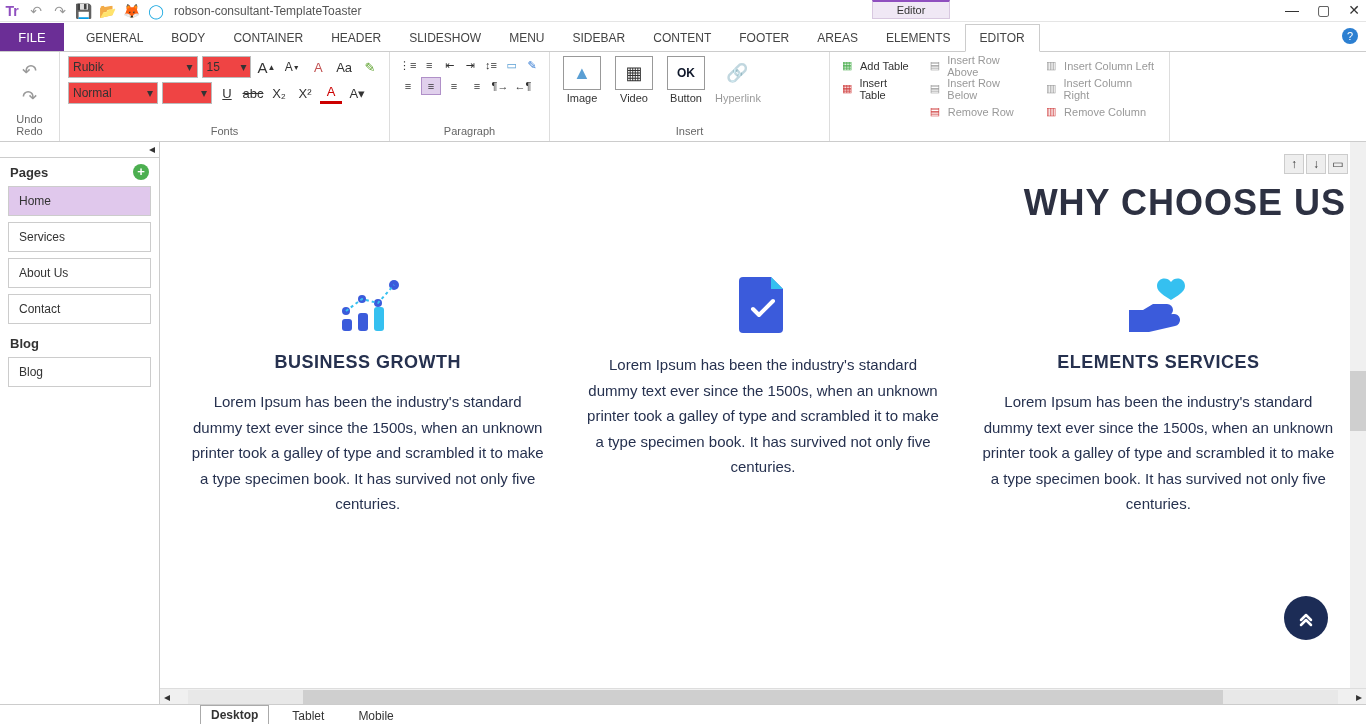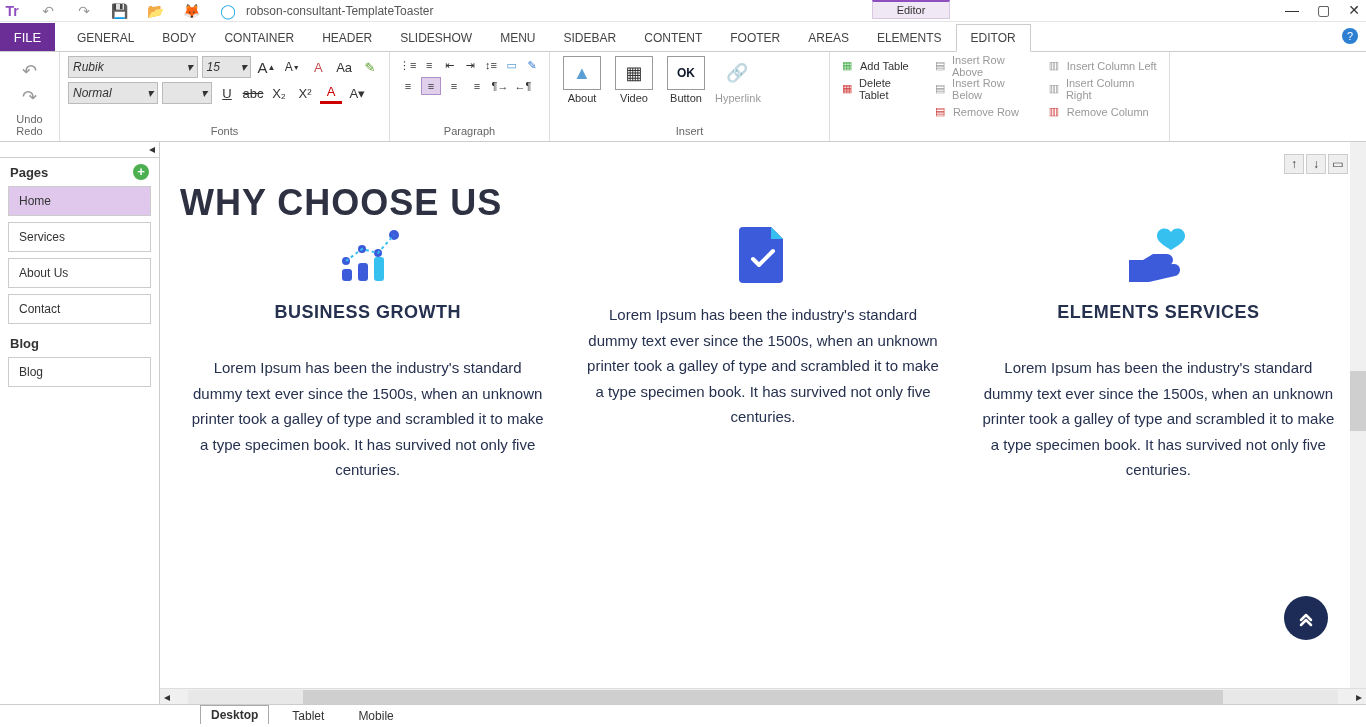--- a/index.html
+++ b/index.html
@@ -1,41 +1,41 @@
 <!DOCTYPE html>
 <html><head>
 <meta charset="utf-8">
 <style>
 *{box-sizing:border-box;margin:0;padding:0;font-family:"Segoe UI",Arial,sans-serif;}
 body{background:#fff;font-size:12px;color:#333;overflow:hidden;width:1366px;height:727px;}
 
 
 .titlebar{height:22px;display:flex;align-items:center;border-bottom:1px solid #e5e5e5;padding:0 4px;position:relative;}
-.titlebar .qat{display:flex;gap:20px;align-items:center;}
+.titlebar .qat{display:flex;gap:8px;align-items:center;}
 .qat-icn{width:16px;height:16px;display:flex;align-items:center;justify-content:center;font-size:14px;}
 .title-text{margin-left:10px;color:#555;font-size:12px;}
 .editor-badge{position:absolute;left:872px;top:0;background:#f0e8f5;border:1px solid #d8c8e0;border-top:2px solid #8f4fbf;width:78px;height:19px;text-align:center;font-size:11px;line-height:17px;}
 .winctrl{position:absolute;right:6px;top:2px;display:flex;gap:18px;font-size:14px;}
 
 
 .ribbon-tabs{height:30px;display:flex;align-items:flex-end;border-bottom:1px solid #ccc;padding-left:0;position:relative;}
-.file-tab{background:#6b2e96;color:#fff;width:55px;height:28px;display:flex;align-items:center;justify-content:center;font-size:13px;margin-right:8px;}
+.file-tab{background:#6b2e96;color:#fff;width:64px;height:28px;display:flex;align-items:center;justify-content:center;font-size:13px;margin-right:8px;}
 .rtab{padding:6px 14px;font-size:12px;color:#444;cursor:pointer;}
 .rtab.active{background:#fff;border:1px solid #ccc;border-bottom-color:#fff;position:relative;top:1px;}
 .help-icn{position:absolute;right:8px;top:6px;width:16px;height:16px;border-radius:50%;background:#2c7fd1;color:#fff;font-size:11px;text-align:center;line-height:16px;}
 
 
 .ribbon{height:90px;display:flex;border-bottom:1px solid #ccc;}
 .rgroup{border-right:1px solid #ddd;padding:4px 8px;display:flex;flex-direction:column;justify-content:space-between;}
 .rgroup-label{text-align:center;font-size:11px;color:#666;margin-top:2px;}
 .undo-redo{width:60px;}
 .undo-redo .arrows{display:flex;flex-direction:column;gap:4px;align-items:center;margin-top:4px;}
 .fonts-grp{width:330px;}
 .fonts-row{display:flex;gap:4px;align-items:center;margin-bottom:4px;}
-.combo{border:1px solid #bbb;height:22px;display:flex;align-items:center;justify-content:space-between;padding:0 4px;font-size:12px;background:#e5e5e5;font-style:italic;}
+.combo{border:1px solid #bbb;height:22px;display:flex;align-items:center;justify-content:space-between;padding:0 4px;font-size:12px;background:#ef4444;}
 .combo.lg{width:130px;}
 .combo.sm{width:50px;}
 .combo.md{width:90px;}
 .tool-icn{width:22px;height:22px;display:flex;align-items:center;justify-content:center;font-size:13px;}
 .para-grp{width:160px;}
 .irow{display:flex;gap:3px;align-items:center;margin-bottom:3px;}
 .ib{width:20px;height:18px;display:flex;align-items:center;justify-content:center;font-size:11px;border:1px solid transparent;}
 .ib.sel{background:#e0d0ec;border-color:#b090c8;}
 .insert-grp{width:280px;}
 .big-btns{display:flex;gap:4px;}
@@ -56,25 +56,25 @@
 .side-head{display:flex;justify-content:space-between;align-items:center;padding:6px 10px;font-weight:600;font-size:13px;}
 .add-circle{width:16px;height:16px;border-radius:50%;background:#4caf50;color:#fff;text-align:center;line-height:15px;font-size:13px;}
 .side-list{padding:0 8px;}
 .side-item{border:1px solid #ccc;padding:7px 10px;margin-bottom:6px;font-size:12px;cursor:pointer;}
 .side-item.active{background:#e0c8ec;}
 
 
 .canvas-wrap{flex:1;display:flex;flex-direction:column;position:relative;}
 .canvas{flex:1;overflow:auto;position:relative;background:#fff;}
 .canvas-inner{padding:40px 20px 60px;}
-.sec-title{text-align:left;font-size:36px;font-weight:800;color:#2d3142;letter-spacing:1px;font-family:Arial,sans-serif;}
+.sec-title{text-align:right;font-size:36px;font-weight:800;color:#2d3142;letter-spacing:1px;margin-bottom:50px;font-family:Arial,sans-serif;}
 .cols3{display:flex;gap:20px;}
 .col{flex:1;text-align:center;}
 .col-icon{height:60px;display:flex;align-items:center;justify-content:center;margin-bottom:18px;}
-.col-title{font-size:18px;font-weight:700;color:#26314f;margin-bottom:32px;letter-spacing:0.5px;}
+.col-title{font-size:18px;font-weight:700;color:#26314f;margin-bottom:16px;letter-spacing:0.5px;}
 .col-text{font-size:15px;color:#26314f;line-height:1.7;padding:0 8px;}
 .canvas-ctrls{position:absolute;right:18px;top:12px;display:flex;gap:2px;}
 .canvas-ctrls .cc{width:20px;height:20px;background:#eee;border:1px solid #ccc;display:flex;align-items:center;justify-content:center;font-size:12px;}
 .scrolltop{position:absolute;right:38px;bottom:48px;width:44px;height:44px;border-radius:50%;background:#1c2c56;display:flex;align-items:center;justify-content:center;}
 .hscroll{height:16px;background:#f0f0f0;border-top:1px solid #ddd;display:flex;align-items:center;}
 .hscroll .track{flex:1;height:14px;background:#e8e8e8;margin:0 14px;position:relative;}
 .hscroll .thumb{position:absolute;left:10%;width:80%;height:100%;background:#cfcfcf;}
 .vscroll{position:absolute;right:0;top:0;width:16px;height:100%;background:#f0f0f0;}
 .vscroll .thumb{position:absolute;top:42%;width:100%;height:60px;background:#cfcfcf;}
 
@@ -188,21 +188,21 @@
         <span class="ib">←¶</span>
       </div>
     </div>
     <div class="rgroup-label">Paragraph</div>
   </div>
 
   <div class="rgroup insert-grp">
     <div class="big-btns">
       <div class="big-btn">
         <div class="ic" style="color:#5a9fd4">▲</div>
-        <span>About</span>
+        <span>Image</span>
       </div>
       <div class="big-btn">
         <div class="ic">▦</div>
         <span>Video</span>
       </div>
       <div class="big-btn">
         <div class="ic" style="color:#0f172a;font-size:12px;font-weight:bold">OK</div>
         <span>Button</span>
       </div>
       <div class="big-btn hl" style="opacity:0.5">
@@ -215,21 +215,21 @@
 
   <div class="rgroup table-grp">
     <div class="table-cols">
       <div class="tcol">
         <div class="tbtn">
             <span class="tic" style="color:#4caf50">▦</span>
             <span>Add Table</span>
           </div>
         <div class="tbtn">
             <span class="tic" style="color:#d04040">▦</span>
-            <span>Delete Tablet</span>
+            <span>Insert Table</span>
           </div>
       </div>
       <div class="tcol">
         <div class="tbtn dis">
             <span class="tic">▤</span>
             <span>Insert Row Above</span>
           </div>
         <div class="tbtn dis">
             <span class="tic">▤</span>
             <span>Insert Row Below</span>

